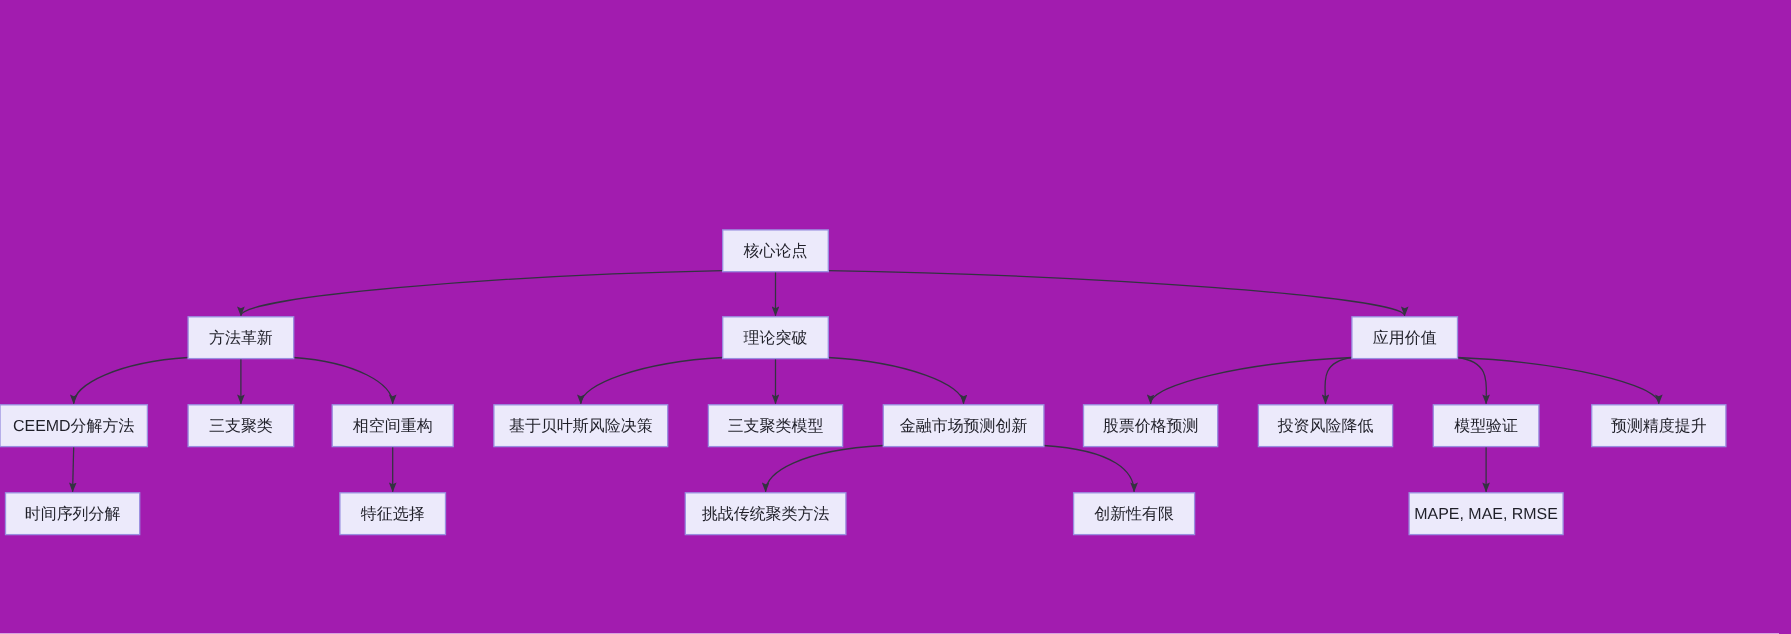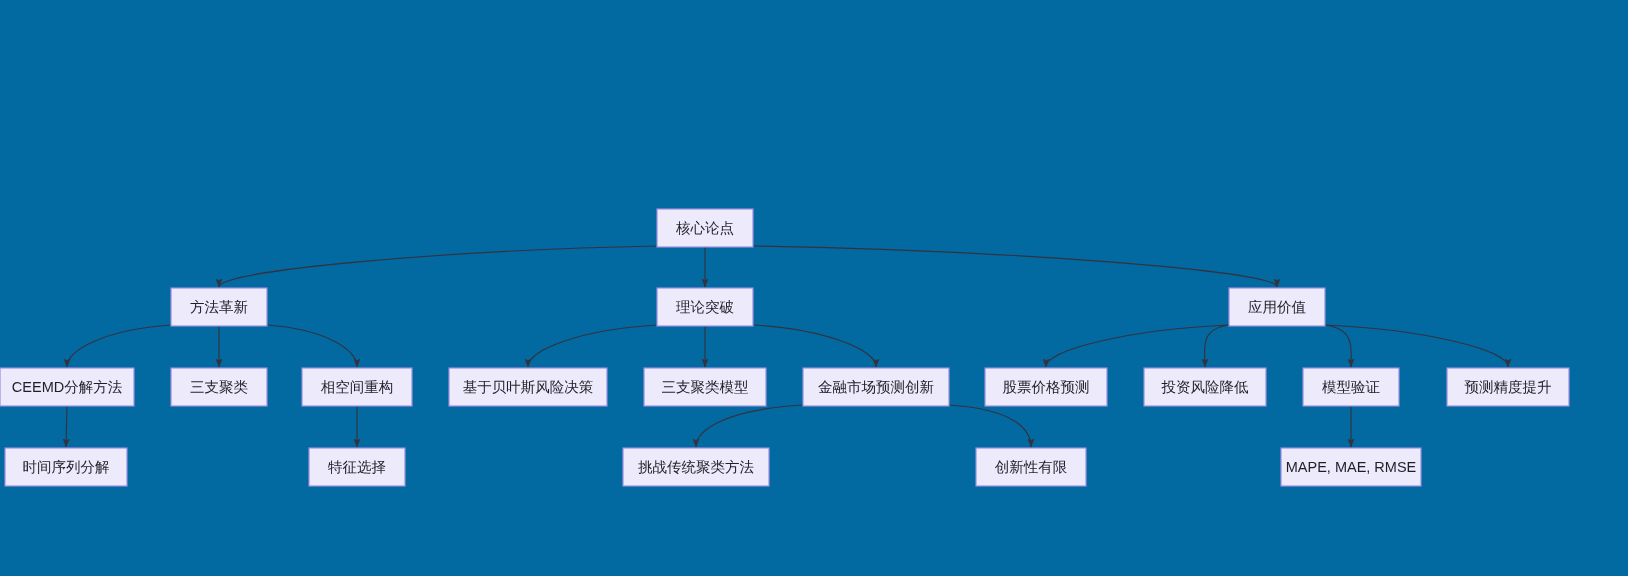--- a/index.html
+++ b/index.html
@@ -10,21 +10,21 @@
   body {
     width: 1628px;
     height: 576px;
     font-family: "Liberation Sans", "DejaVu Sans", sans-serif;
     overflow: hidden;
   }
   #diagram-root {
     position: relative;
     width: 1628px;
     height: 576px;
-    background: #0369a1;
+    background: #a21caf;
   }
   svg#flow-svg {
     position: absolute;
     left: 0;
     top: 0;
     width: 1628px;
     height: 576px;
     display: block;
   }
   .node-rect {

